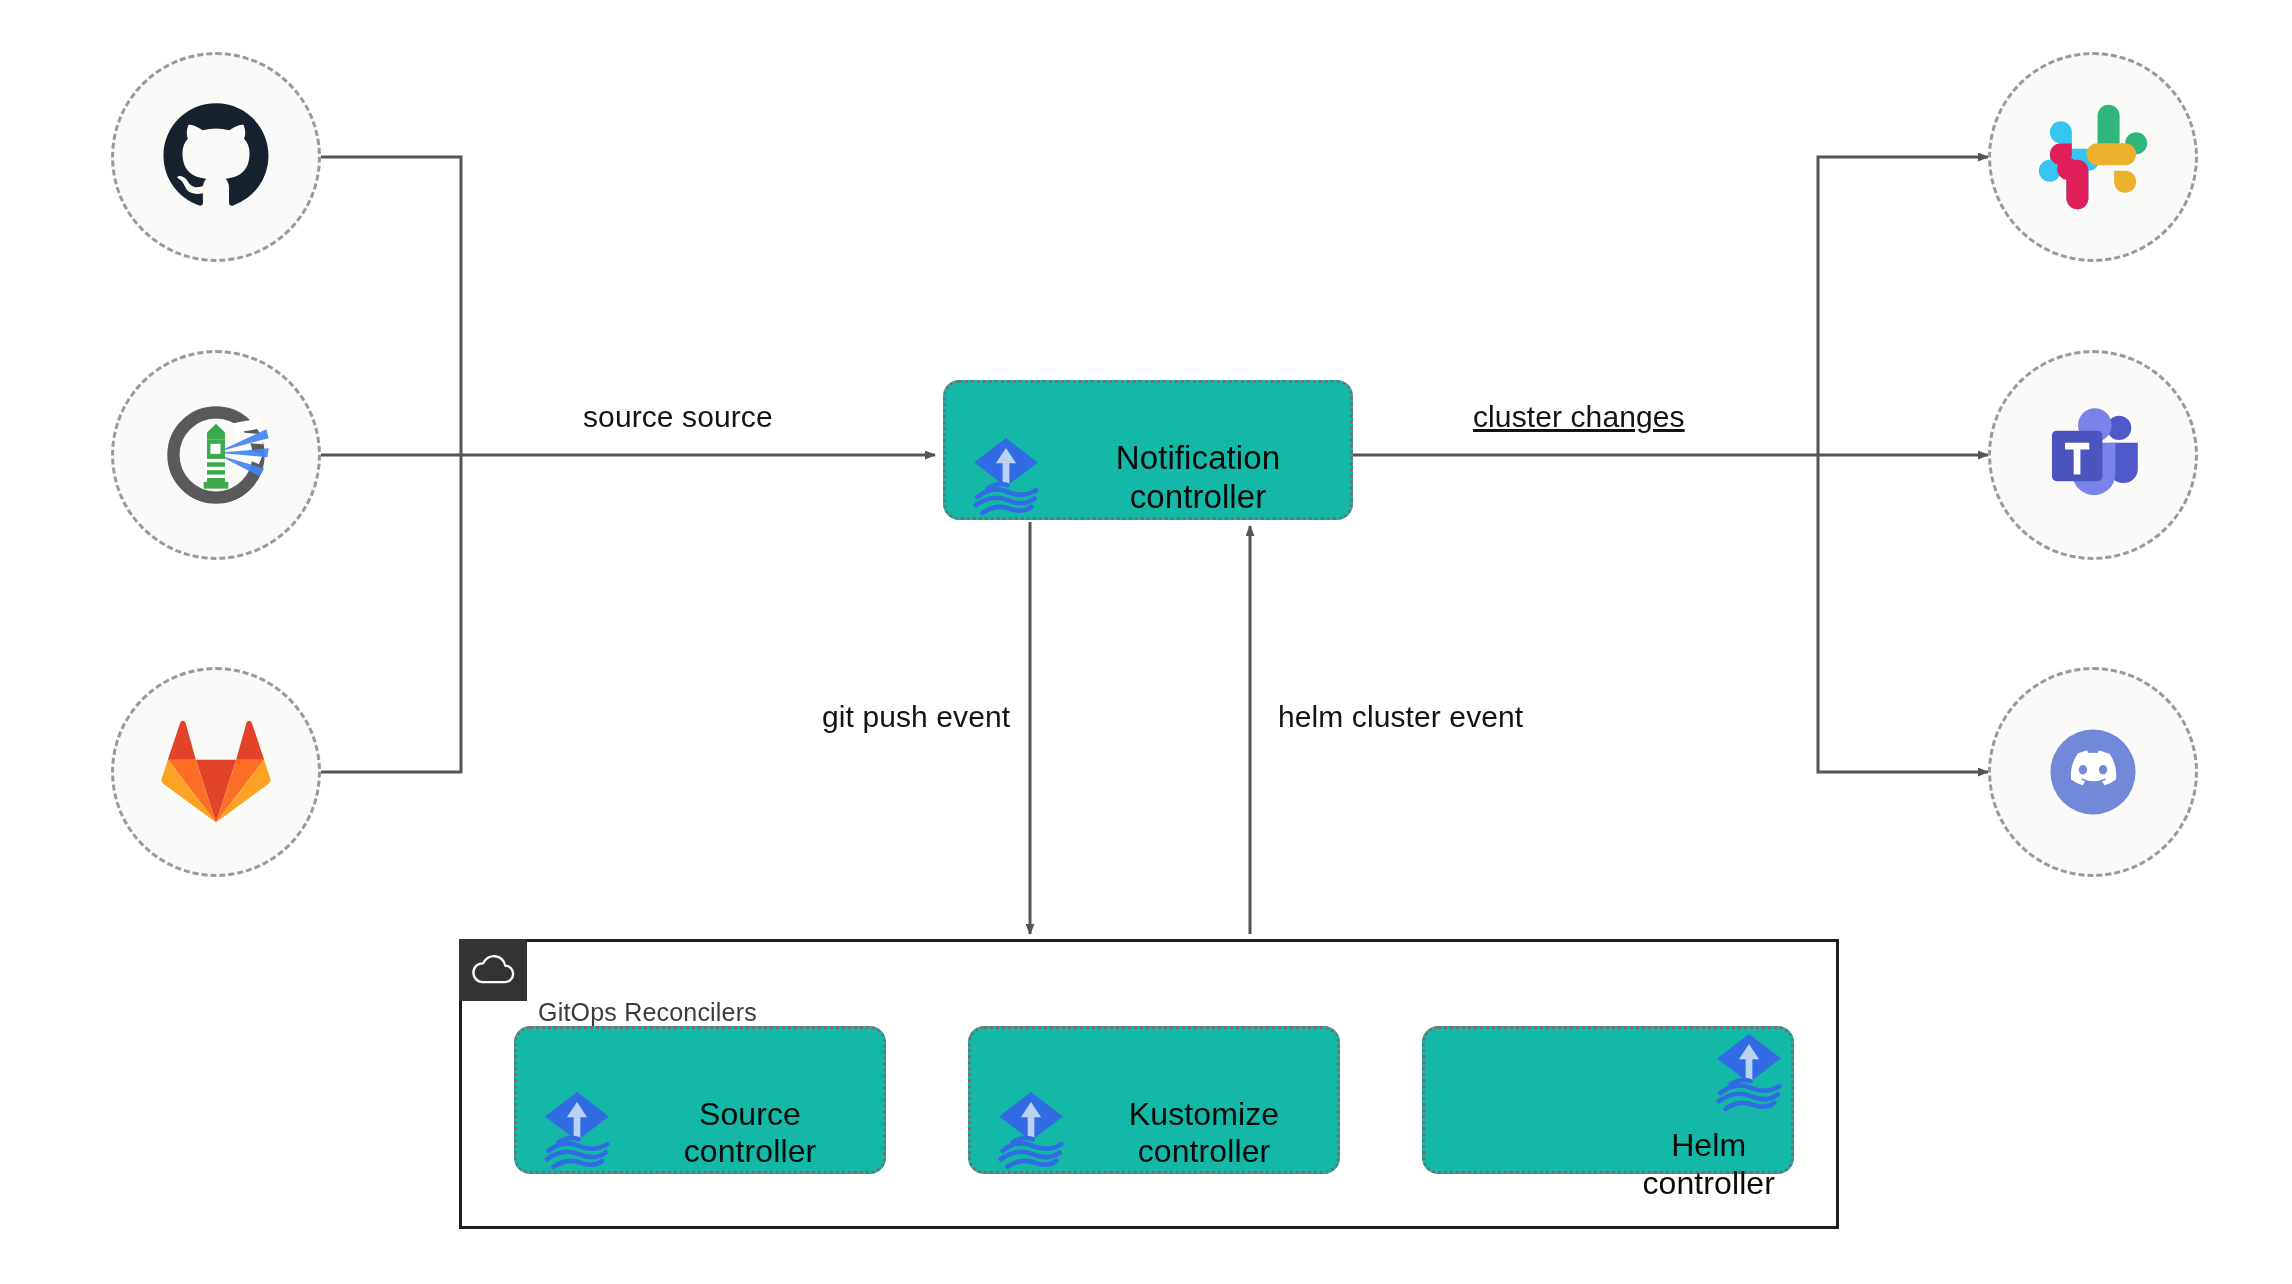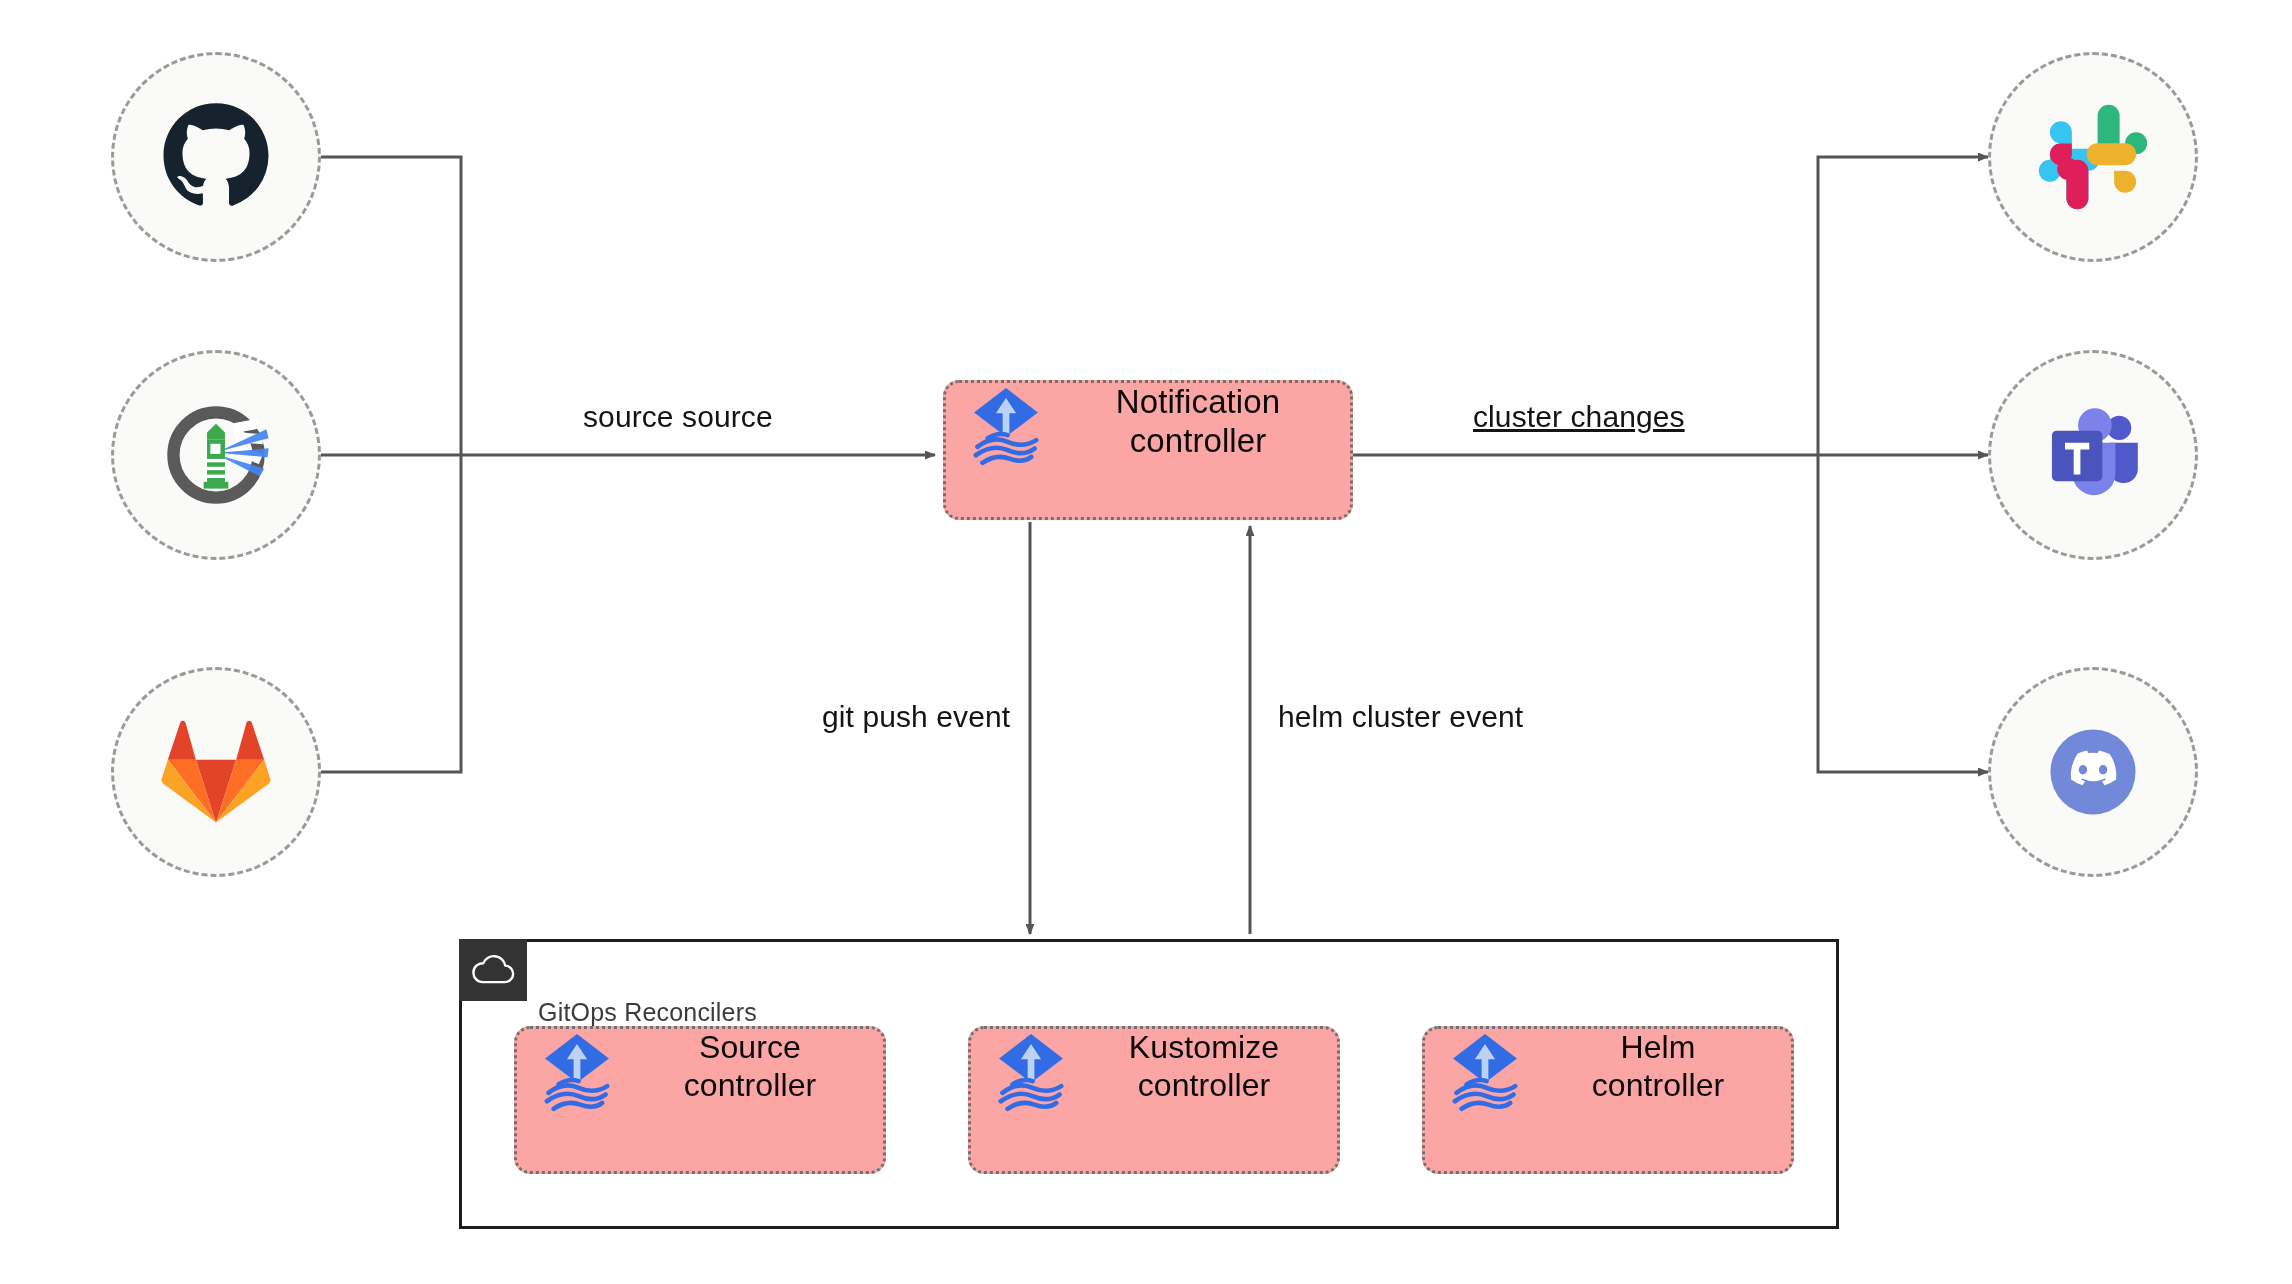--- a/index.html
+++ b/index.html
@@ -39,23 +39,23 @@
   }
   .circle-node .glyph {
     width: 112px;
     height: 112px;
     display: block;
   }
   
   .ctrl-box {
     border: 3px dotted #707070;
     border-radius: 16px;
-    background: #fca5a5;
+    background: #14b8a6;
     display: flex;
-    align-items: flex-start;
+    align-items: flex-end;
     justify-content: flex-start;
     padding: 0 0 0 18px;
     gap: 14px;
   }
   .ctrl-box .flux-glyph {
     width: 84px;
     height: 84px;
     flex: 0 0 84px;
   }
   .ctrl-label {
@@ -101,21 +101,21 @@
     top: 954px;
     font-size: 25px;
     color: #3b3b3b;
     letter-spacing: 0.2px;
     white-space: nowrap;
     margin-top: 44px;
   }
   .inner-ctrl { height: 148px; }
   #source-controller    { left: 514px;  top: 1026px; width: 372px; }
   #kustomize-controller { left: 968px;  top: 1026px; width: 372px; }
-  #helm-controller      { left: 1422px; top: 1026px; width: 372px; }
+  #helm-controller      { left: 1422px; top: 1026px; width: 372px; flex-direction: column; }
   
   .edge-label {
     position: absolute;
     font-size: 30px;
     color: #141414;
     white-space: nowrap;
     letter-spacing: 0.1px;
   }
   #label-source-changes   { left: 583px;  top: 400px; }
   #label-cluster-changes  { left: 1473px; top: 400px; text-decoration: underline; }

